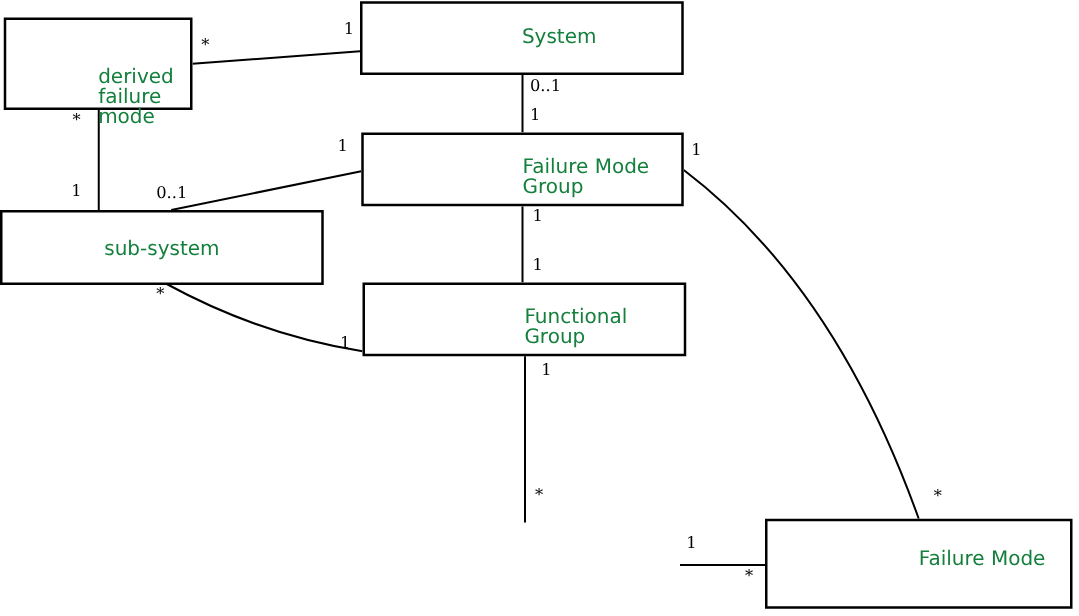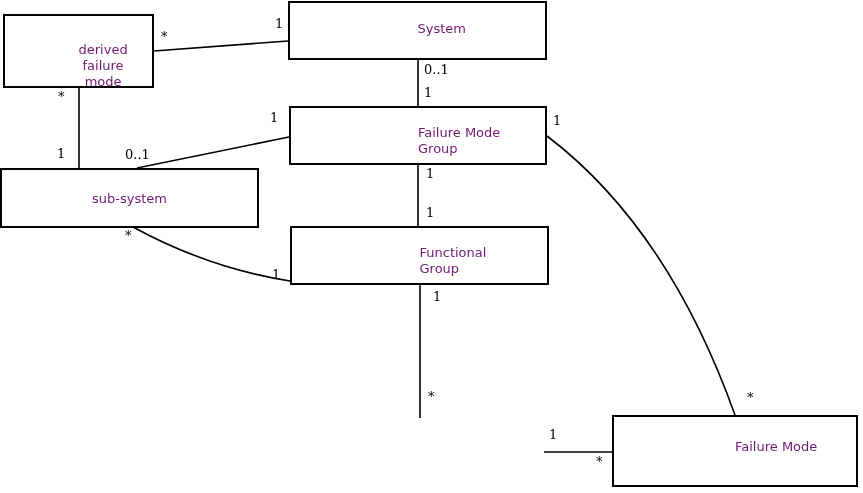--- a/index.html
+++ b/index.html
@@ -23,24 +23,24 @@
     fill: none;
   }
   .box {
     position: absolute;
     box-sizing: border-box;
     border: 2px solid #000000;
     background: #ffffff;
   }
   .box-label {
     position: absolute;
-    font-size: 13px;
+    font-size: 16px;
     line-height: 16px;
     white-space: nowrap;
-    color: #701a75;
+    color: #15803d;
   }
   .anchor-center-left { left: 50%; text-align: left; }
   .anchor-center     { left: 0; width: 100%; text-align: center; }
   .mult {
     position: absolute;
     font-family: "DejaVu Serif", serif;
     font-size: 13px;
     line-height: 16px;
     white-space: nowrap;
     color: #000000;
@@ -57,21 +57,21 @@
     <line x1="418" y1="60" x2="418" y2="106"></line>
     <line x1="137" y1="168" x2="289" y2="137"></line>
     <line x1="418" y1="165" x2="418" y2="226"></line>
     <path d="M 133 227 Q 208 268 290 281"></path>
     <line x1="420" y1="284" x2="420" y2="418"></line>
     <line x1="544" y1="452" x2="612" y2="452"></line>
     <path d="M 547 136 Q 668 228 735 415"></path>
   </svg>
 
   <div class="box" style="left:3px; top:14px; width:151px; height:74px;">
-    <div class="box-label anchor-center-left" style="top:26px;text-align:center;">
+    <div class="box-label anchor-center-left" style="top:37px;">
       <div>derived</div>
       <div>failure</div>
       <div>mode</div>
     </div>
   </div>
 
   <div class="box" style="left:288px; top:1px; width:259px; height:59px;">
     <div class="box-label anchor-center-left" style="top:18px;">
       <div>System</div>
     </div>

